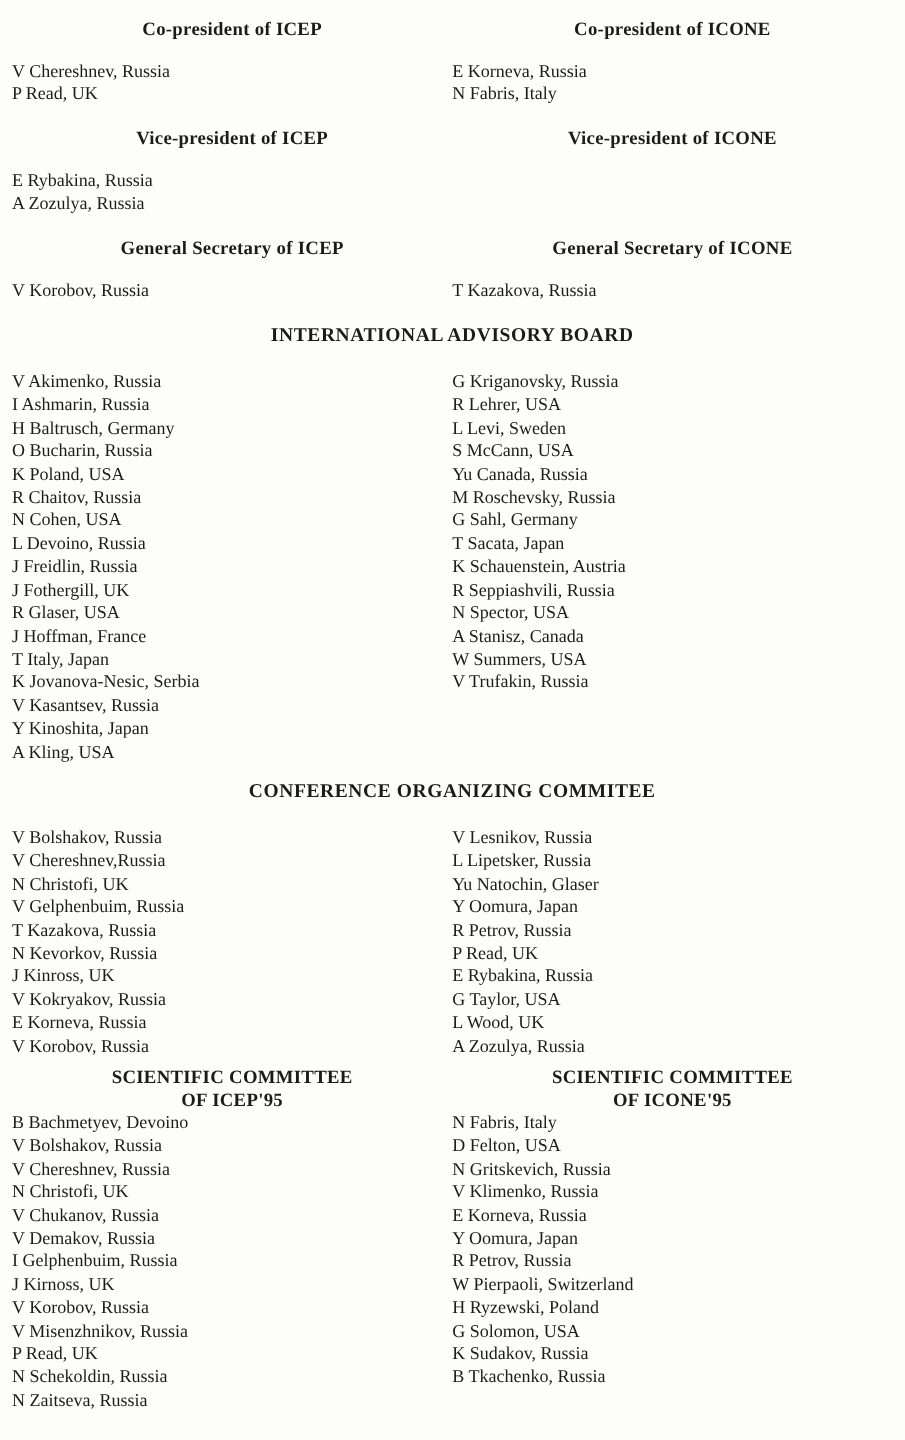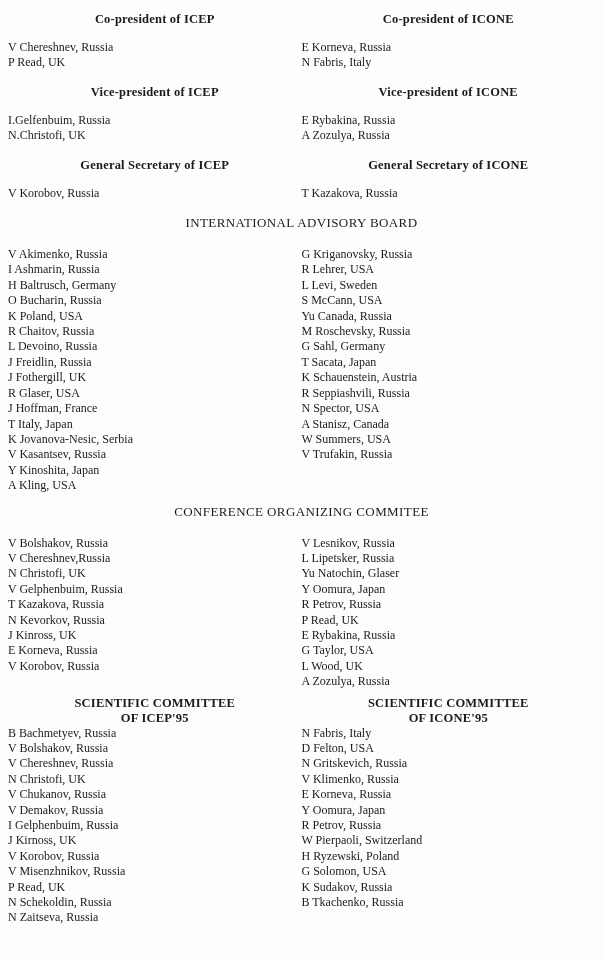--- a/index.html
+++ b/index.html
@@ -28,21 +28,21 @@
   }
   .officer-block .title { margin-bottom: 13px; }
   .officer-block { margin-bottom: 14px; }
   .name {
     font-size: 12px;
     line-height: 15.4px;
     white-space: nowrap;
   }
   .board-title {
     text-align: center;
-    font-weight: normal;
+    font-weight: bold;
     font-size: 13px;
     letter-spacing: 0.4px;
     margin: 10px 0 16px 0;
   }
   .list-row { margin-bottom: 6px; }
   .sci-head { }
   .sci-head .title { line-height: 15px; }
 </style>
 </head>
 <body>
@@ -66,24 +66,20 @@
     </div>
   </div>
 
   <div class="officer-block">
     <div class="row">
       <div class="half title">Vice-president of ICEP</div>
       <div class="half title">Vice-president of ICONE</div>
     </div>
     <div class="row">
       <div class="half">
-          <div class="name">I.Gelfenbuim, Russia</div>
-          <div class="name">N.Christofi, UK</div>
-        </div>
-      <div class="half">
           <div class="name">E Rybakina, Russia</div>
           <div class="name">A Zozulya, Russia</div>
         </div>
     </div>
   </div>
 
   <div class="officer-block">
     <div class="row">
       <div class="half title">General Secretary of ICEP</div>
       <div class="half title">General Secretary of ICONE</div>
@@ -101,20 +97,21 @@
   <div>
     <div class="board-title">INTERNATIONAL ADVISORY BOARD</div>
     <div class="row list-row">
       <div class="half">
           <div class="name">V Akimenko, Russia</div>
           <div class="name">I Ashmarin, Russia</div>
           <div class="name">H Baltrusch, Germany</div>
           <div class="name">O Bucharin, Russia</div>
           <div class="name">K Poland, USA</div>
           <div class="name">R Chaitov, Russia</div>
+          <div class="name">N Cohen, USA</div>
           <div class="name">L Devoino, Russia</div>
           <div class="name">J Freidlin, Russia</div>
           <div class="name">J Fothergill, UK</div>
           <div class="name">R Glaser, USA</div>
           <div class="name">J Hoffman, France</div>
           <div class="name">T Italy, Japan</div>
           <div class="name">K Jovanova-Nesic, Serbia</div>
           <div class="name">V Kasantsev, Russia</div>
           <div class="name">Y Kinoshita, Japan</div>
           <div class="name">A Kling, USA</div>
@@ -142,20 +139,21 @@
     <div class="board-title">CONFERENCE ORGANIZING COMMITEE</div>
     <div class="row list-row">
       <div class="half">
           <div class="name">V Bolshakov, Russia</div>
           <div class="name">V Chereshnev,Russia</div>
           <div class="name">N Christofi, UK</div>
           <div class="name">V Gelphenbuim, Russia</div>
           <div class="name">T Kazakova, Russia</div>
           <div class="name">N Kevorkov, Russia</div>
           <div class="name">J Kinross, UK</div>
+          <div class="name">V Kokryakov, Russia</div>
           <div class="name">E Korneva, Russia</div>
           <div class="name">V Korobov, Russia</div>
         </div>
       <div class="half">
           <div class="name">V Lesnikov, Russia</div>
           <div class="name">L Lipetsker, Russia</div>
           <div class="name">Yu Natochin, Glaser</div>
           <div class="name">Y Oomura, Japan</div>
           <div class="name">R Petrov, Russia</div>
           <div class="name">P Read, UK</div>
@@ -173,21 +171,21 @@
         <div class="title">SCIENTIFIC COMMITTEE</div>
         <div class="title">OF ICEP'95</div>
       </div>
       <div class="half">
         <div class="title">SCIENTIFIC COMMITTEE</div>
         <div class="title">OF ICONE'95</div>
       </div>
     </div>
     <div class="row">
       <div class="half">
-          <div class="name">B Bachmetyev, Russia</div>
+          <div class="name">B Bachmetyev, Devoino</div>
           <div class="name">V Bolshakov, Russia</div>
           <div class="name">V Chereshnev, Russia</div>
           <div class="name">N Christofi, UK</div>
           <div class="name">V Chukanov, Russia</div>
           <div class="name">V Demakov, Russia</div>
           <div class="name">I Gelphenbuim, Russia</div>
           <div class="name">J Kirnoss, UK</div>
           <div class="name">V Korobov, Russia</div>
           <div class="name">V Misenzhnikov, Russia</div>
           <div class="name">P Read, UK</div>

